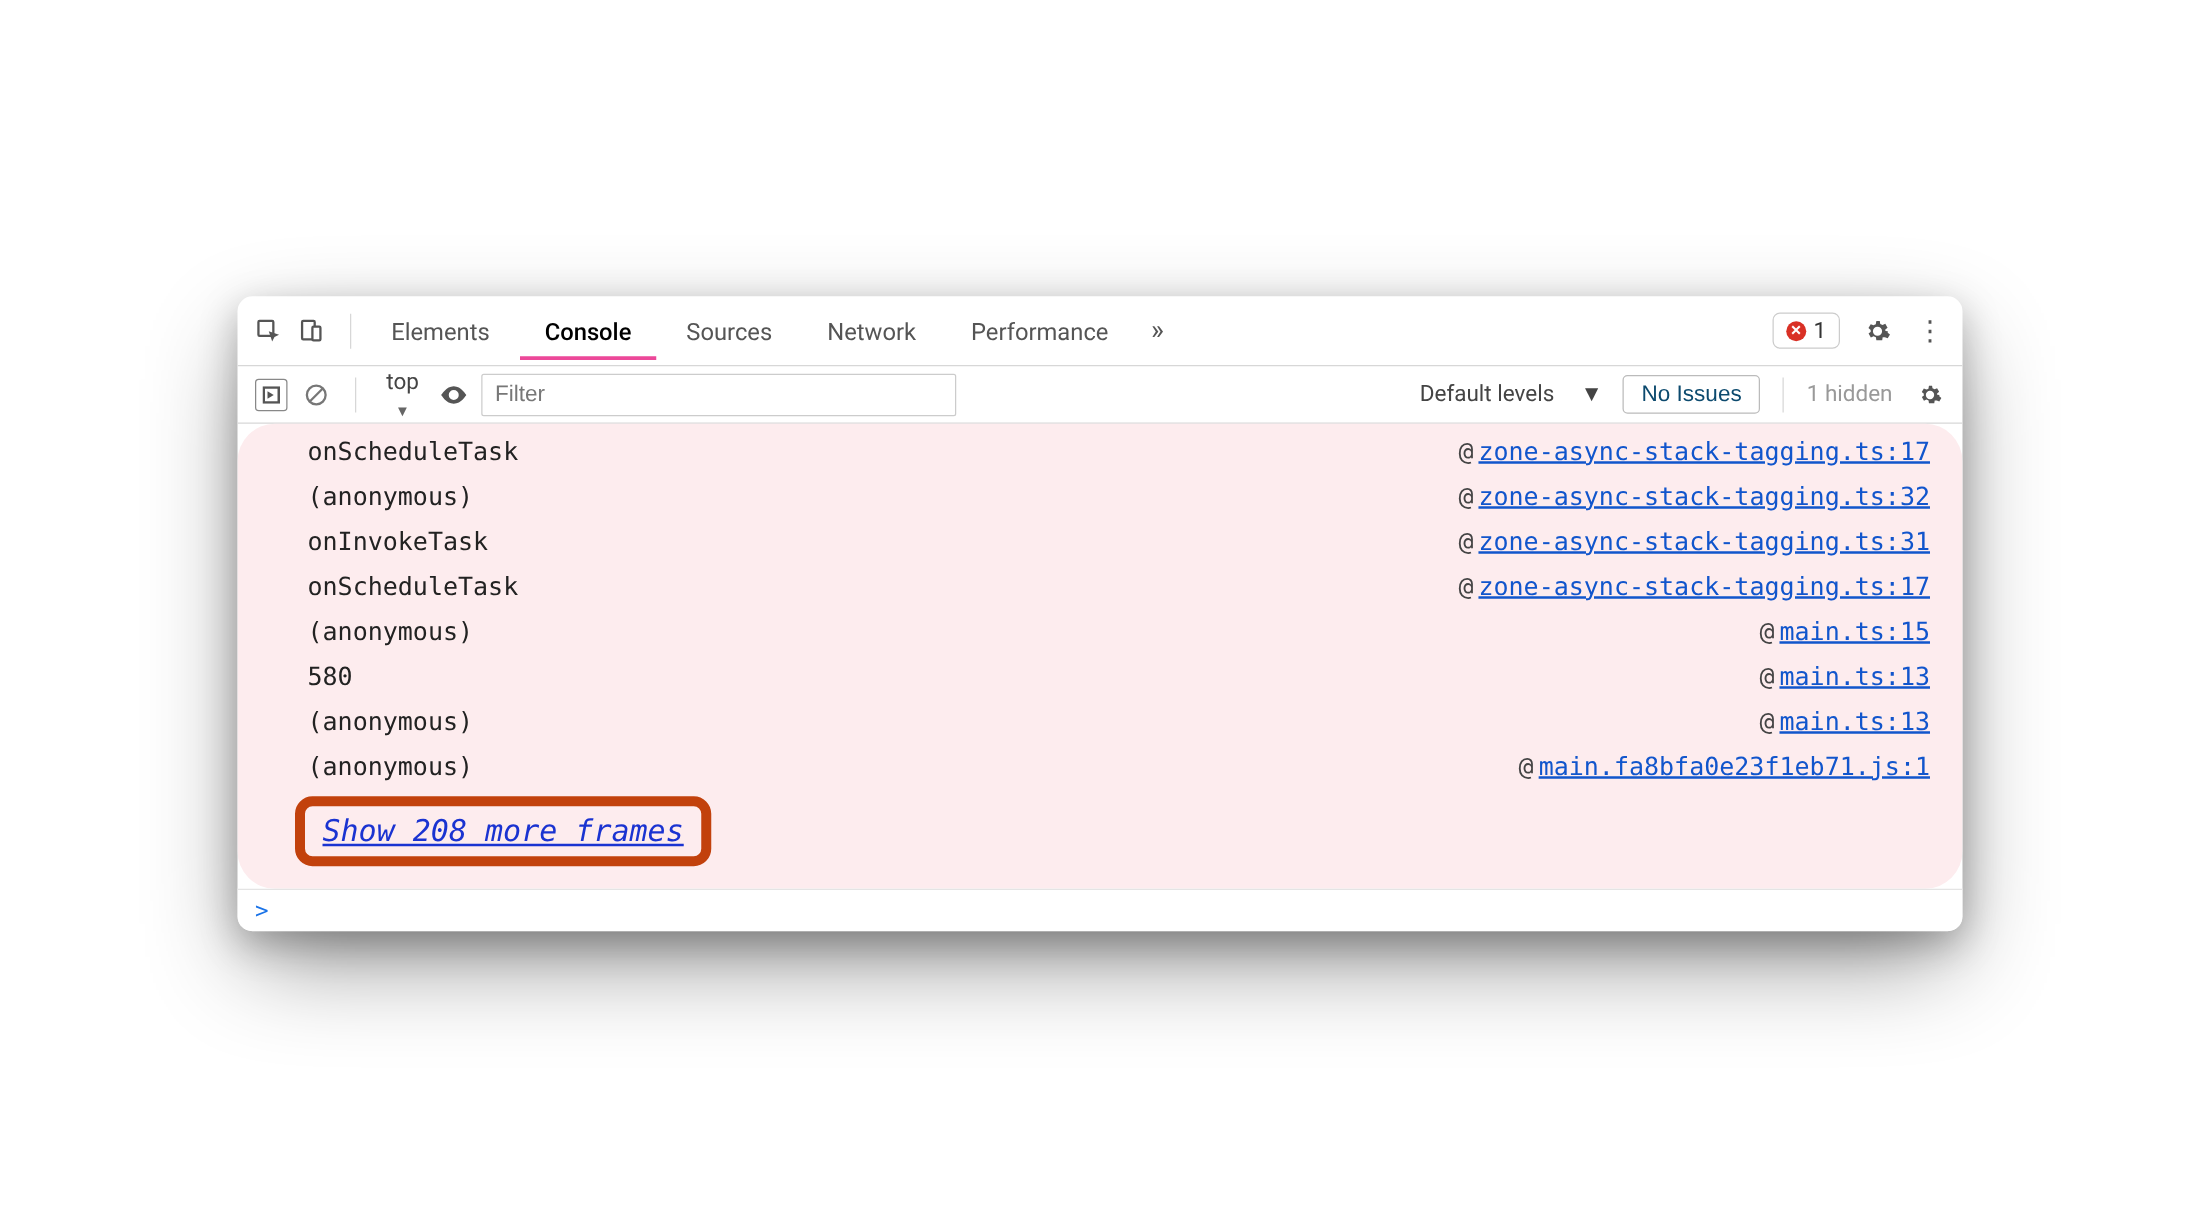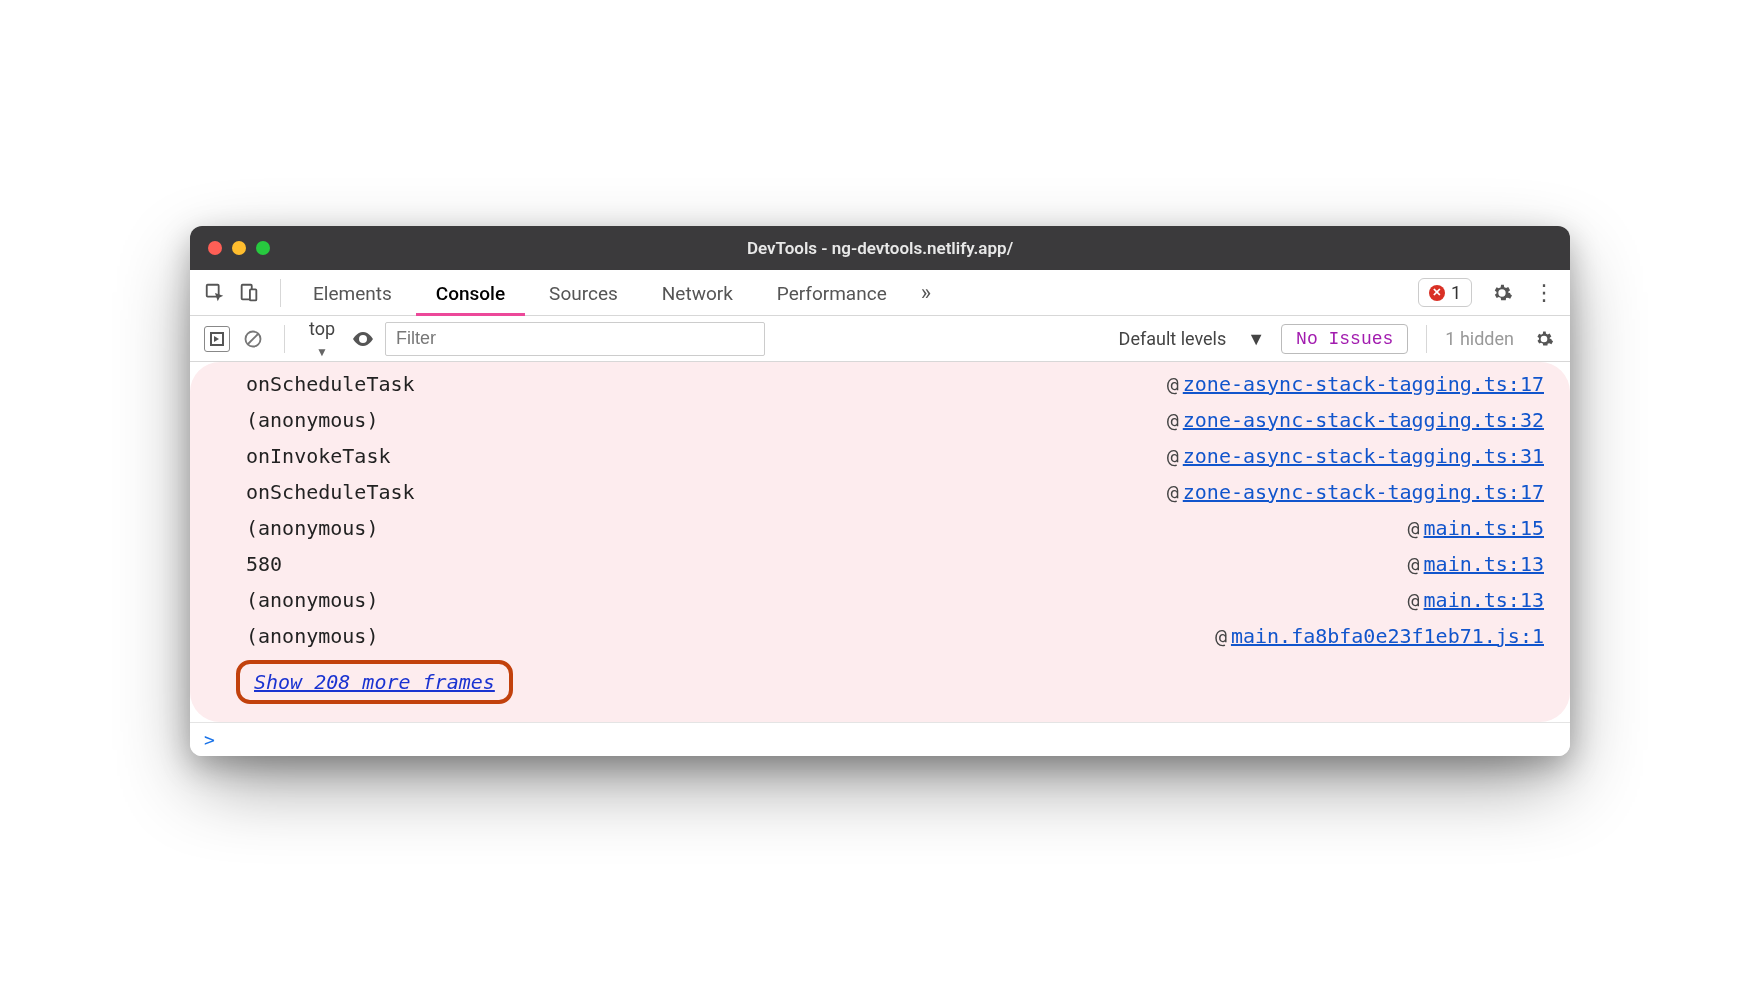--- a/index.html
+++ b/index.html
@@ -33,21 +33,21 @@
   .tl { width: 14px; height: 14px; border-radius: 50%; }
   .tl.red { background: #ff5f56; }
   .tl.yellow { background: #ffbd2e; }
   .tl.green { background: #27c93f; }
   .title {
     position: absolute; left: 0; right: 0; text-align: center;
     color: #e8e8e8; font-size: 17px; font-weight: 600;
   }
   
   .tabs-row {
-    display: flex; align-items: center; height: 46px;
+    display: flex; align-items: center; height: 56px;
     border-bottom: 1px solid #d7d7d7;
     padding: 0 14px 0 14px; gap: 4px;
     font-size: 19px; color: #4a4a4a;
   }
   .left-tools { display: flex; align-items: center; gap: 12px; padding-right: 8px; }
   .divider { width: 1px; height: 28px; background: #d7d7d7; margin: 0 8px; }
   .tab { padding: 12px 20px 11px; cursor: pointer; color: #555; }
   .tab.active { color: #000; font-weight: 500; border-bottom: 3px solid #ec4899; padding-bottom: 8px; }
   .tabs-row .spacer { flex: 1; }
   .overflow-chevron { font-size: 22px; color: #555; padding: 0 10px; }
@@ -69,61 +69,53 @@
   .ctx-dropdown { display:flex;align-items:center;gap:6px;padding:2px 6px;cursor:pointer;flex-direction:column; }
   .ctx-dropdown .arrow { font-size: 12px; color:#666; }
   .filter-input {
     flex: 0 0 380px; height: 34px; border: 1px solid #ccc; border-radius: 2px;
     padding: 0 10px; font-size: 18px; color: #333; background:#fff;
   }
   .filter-input::placeholder { color:#777; }
   .levels { display:flex;align-items:center;gap:21px;padding:2px 6px;cursor:pointer; }
   .issues-btn {
     border: 1px solid #bbb; border-radius: 4px; padding: 4px 14px; background:#fff;
-    font-size: 18px; color:#a21caf; cursor:pointer;font-family:Liberation Mono, monospace;
+    font-size: 18px; color:#0c4a6e; cursor:pointer;
   }
   .hidden-text { color:#999; }
   .console-toolbar .spacer { flex:1; }
   .icon-box { width:26px;height:26px;display:flex;align-items:center;justify-content:center;border:1px solid #888;border-radius:3px;cursor:pointer;color:#555; }
   .nobox { border:none; }
   .eye { font-size: 20px; }
   
   .error-pane { background: #fdecee; padding: 4px 0 12px 0; border-radius: 30px; }
   .stack { font-family: "SF Mono", Menlo, Consolas, monospace; font-size: 20px; color:#222; }
   .row { display:flex; justify-content:space-between; align-items:baseline; padding: 6px 26px 6px 56px; }
   .row .fn { white-space: pre; }
   .row.async .fn { font-style: italic; color:#444; }
   .src { color:#444; }
   .src .at { color:#444; padding-right:4px; }
   .src a { color:#1155cc; text-decoration: underline; cursor:pointer; }
   .show-more-wrap { padding: 6px 0 6px 46px; }
   .show-more {
     display:inline-block; font-family: "SF Mono", Menlo, Consolas, monospace;
-    font-size: 20px; font-style: italic; color:#1a33d1; text-decoration: underline;
-    border: 4px solid #c2410c; border-radius: 14px; padding: 6px 14px; cursor:pointer;
+    font-size: 24px; font-style: italic; color:#1a33d1; text-decoration: underline;
+    border: 8px solid #c2410c; border-radius: 14px; padding: 6px 14px; cursor:pointer;
   }
   
   .prompt-row { display:flex;align-items:center;height:34px;padding:0 14px;border-top:1px solid #e4e4e4; background:#fff; }
   .prompt-row .chev { color:#1a73e8; font-family: Menlo, monospace; font-size:18px; }
   
   svg { display:block; }
 </style>
 </head>
 <body>
 
 <div class="window">
 
-  <div class="titlebar">
-    <div class="traffic-lights">
-      <div class="tl red"></div>
-      <div class="tl yellow"></div>
-      <div class="tl green"></div>
-    </div>
-    <div class="title">DevTools - ng-devtools.netlify.app/</div>
-  </div>
 
   <div class="tabs-row">
     <div class="left-tools">
       <span>
         <svg width="22" height="22" viewBox="0 0 24 24" fill="none" stroke="#555" stroke-width="2">
           <rect x="3" y="3" width="13" height="13" rx="1"></rect>
           <path d="M12 12 L21 15 L17 17 L15 21 Z" fill="#555" stroke="none"></path>
         </svg>
       </span>
       <span>

